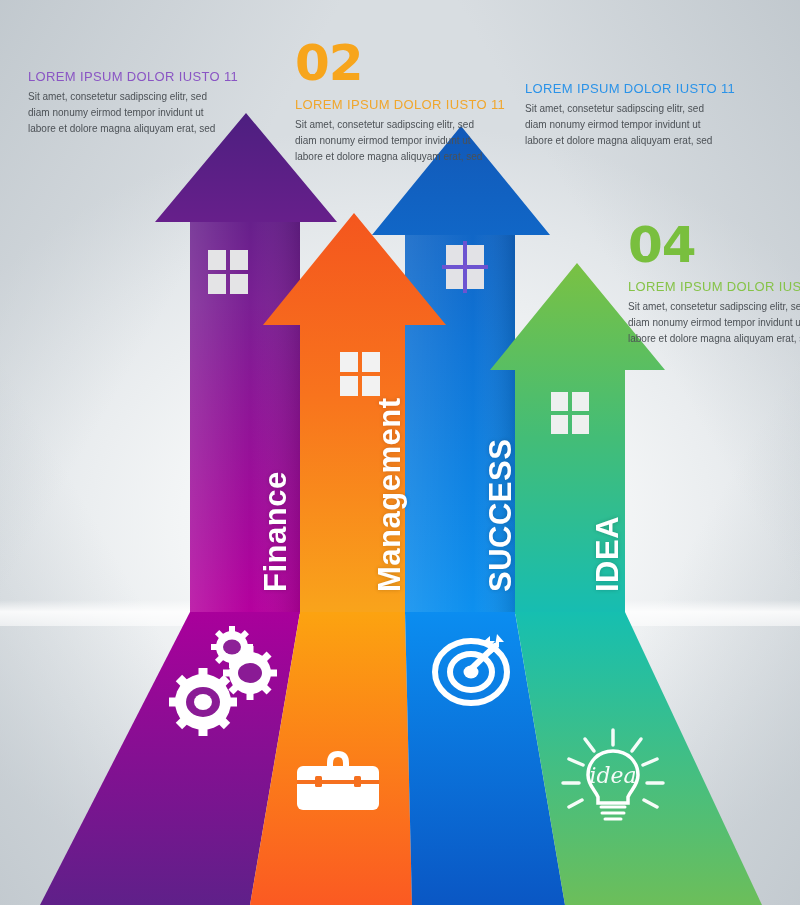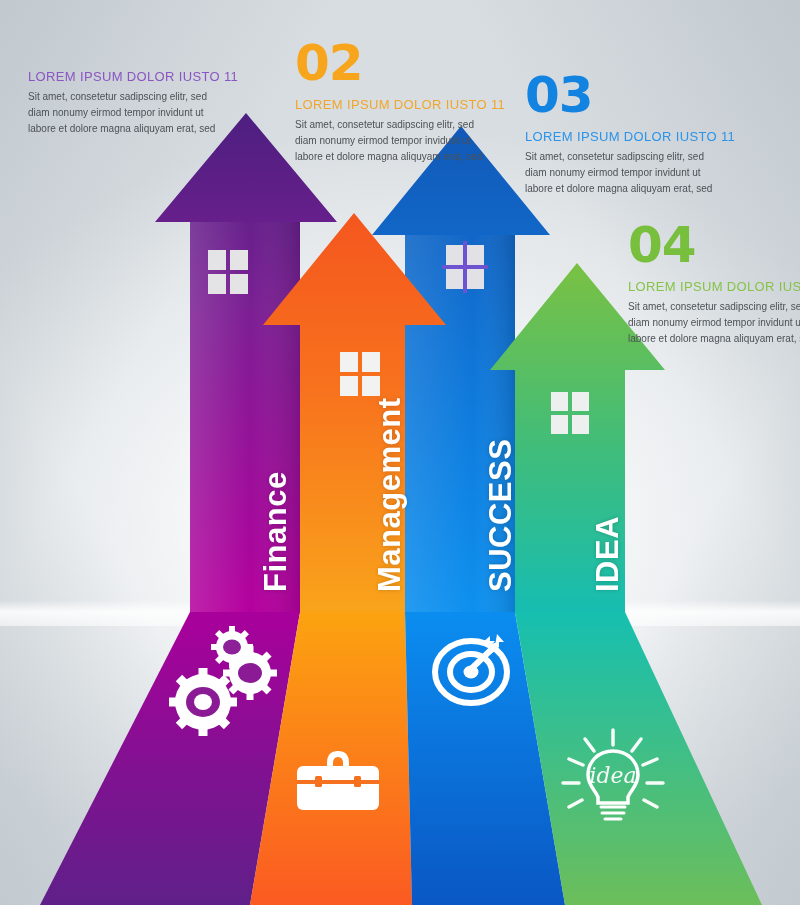--- a/index.html
+++ b/index.html
@@ -304,21 +304,20 @@
       <div class="num">02</div>
       <div class="sub">LOREM IPSUM DOLOR  IUSTO 11</div>
       <div class="body">
         <div>Sit amet, consetetur sadipscing elitr,  sed</div>
         <div>diam nonumy eirmod tempor invidunt ut</div>
         <div>labore et dolore magna aliquyam erat, sed</div>
       </div>
     </div>
 
     <div class="block" id="blk3">
-      <div class="num">03</div>
       <div class="sub">LOREM IPSUM DOLOR  IUSTO 11</div>
       <div class="body">
         <div>Sit amet, consetetur sadipscing elitr,  sed</div>
         <div>diam nonumy eirmod tempor invidunt ut</div>
         <div>labore et dolore magna aliquyam erat, sed</div>
       </div>
     </div>
 
     <div class="block" id="blk4">
       <div class="num">04</div>

